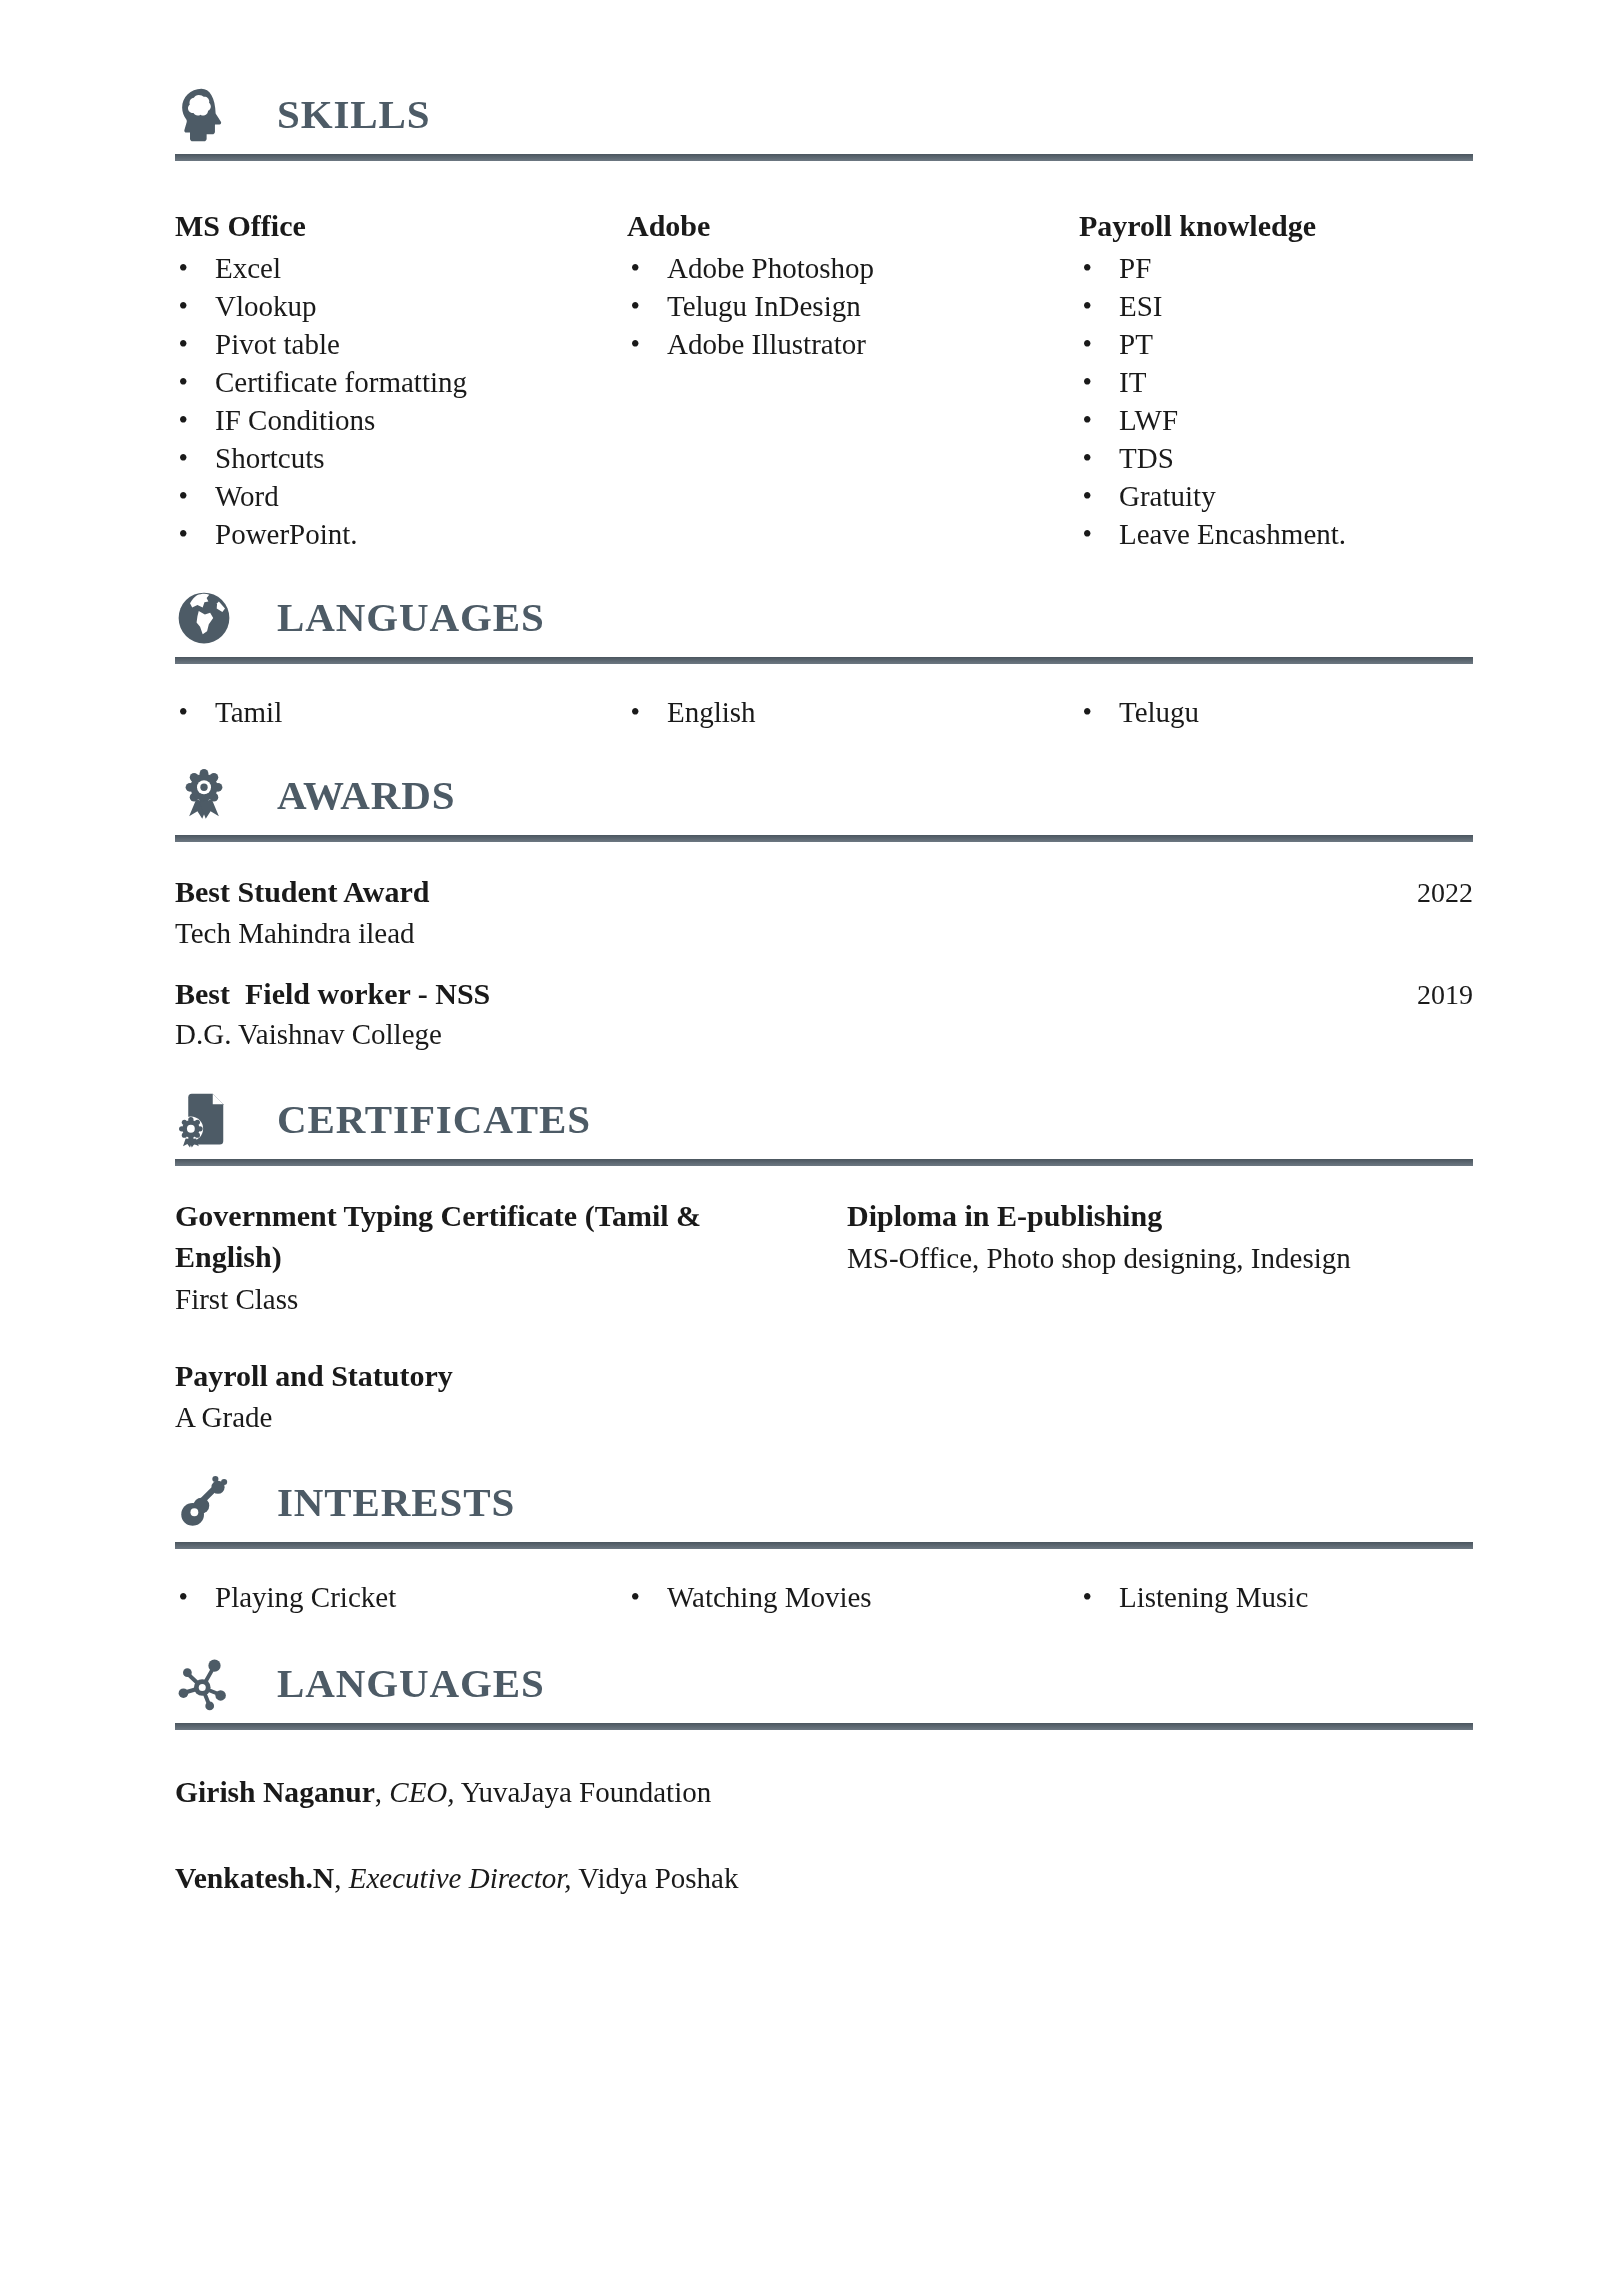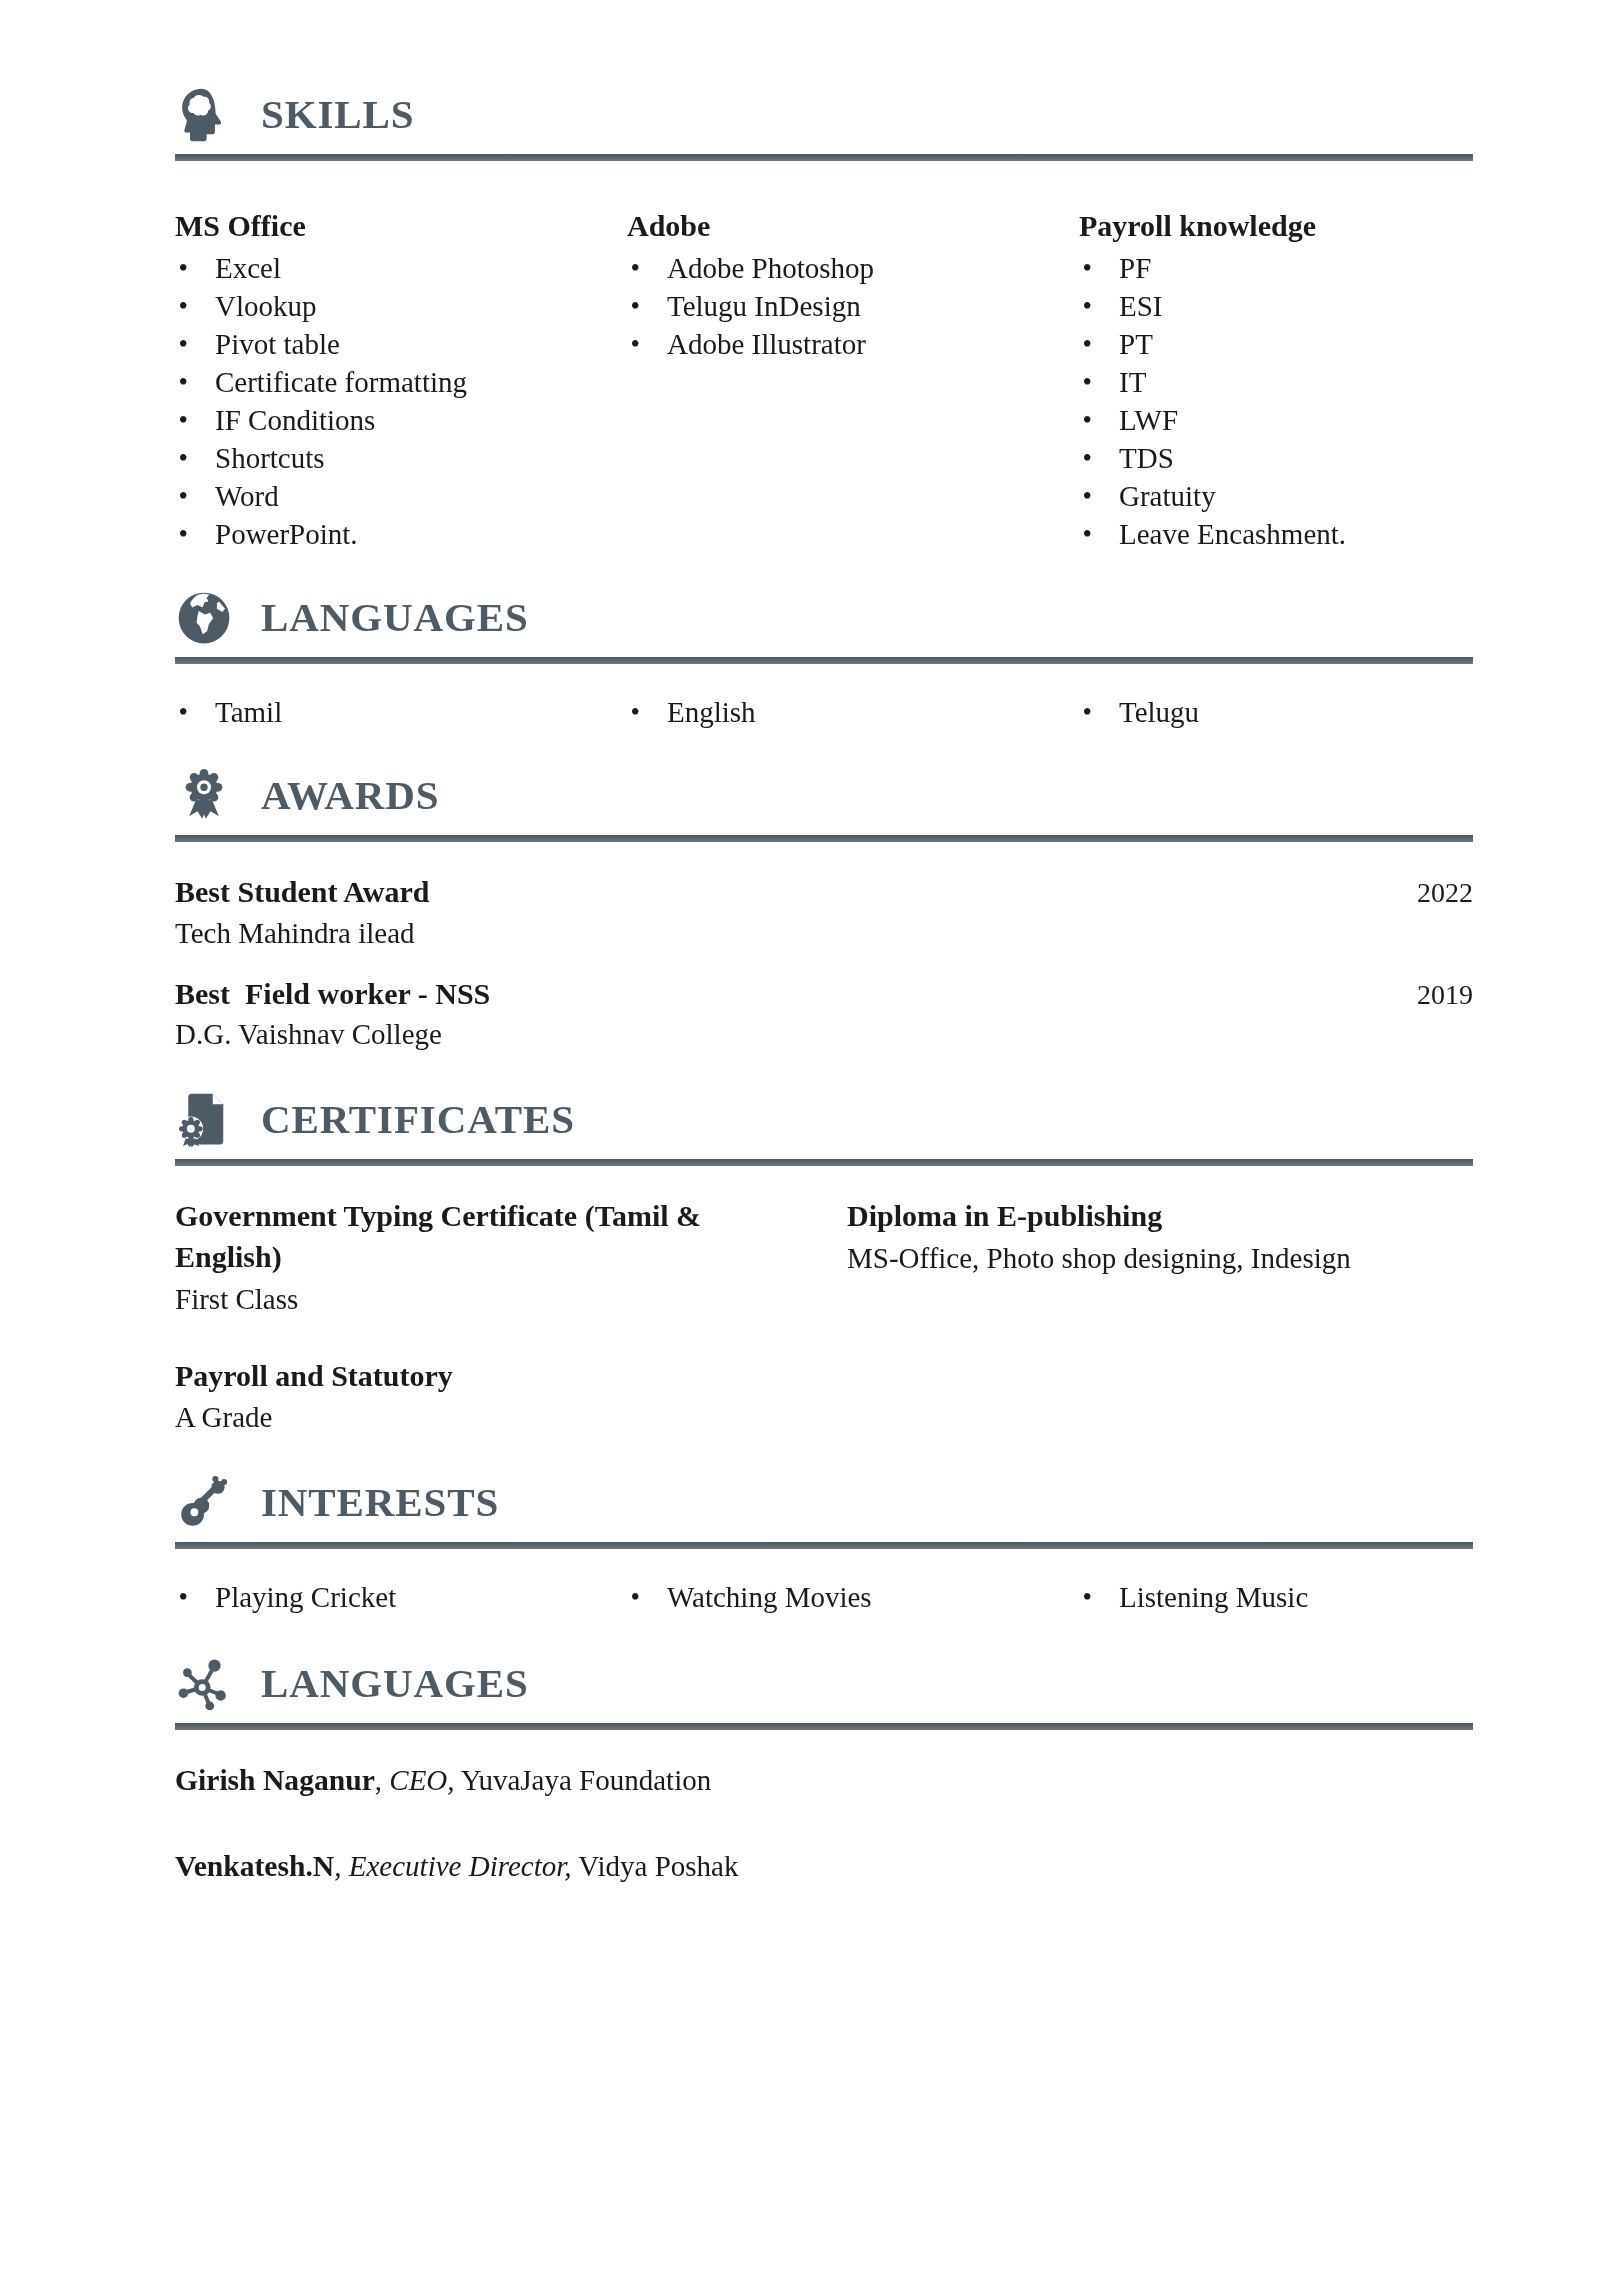--- a/index.html
+++ b/index.html
@@ -16,21 +16,21 @@
     font-family:"Liberation Serif","DejaVu Serif",serif;
     color:var(--text);
   }
   .page{
     width:1620px;height:2293px;
     padding:86px 147px 0 175px;
     background:var(--background);
     overflow:hidden;
   }
   
-  .section-header{display:flex;align-items:center;gap:29px;}
+  .section-header{display:flex;align-items:center;gap:45px;}
   .section-icon{width:57px;height:57px;flex:none;display:flex;align-items:center;justify-content:center;}
   .section-icon svg{width:56px;height:56px;display:block;}
   .section-title{
     margin:0;font-size:41px;font-weight:700;color:var(--accent);
     letter-spacing:0.9px;line-height:1;
   }
   .rule{
     height:7.2px;margin-top:10.7px;
     background:linear-gradient(180deg,var(--rule-dark),var(--rule-light));
   }
@@ -60,21 +60,21 @@
   .entry-year{font-size:28px;font-weight:400;color:var(--text);}
   .entry-detail{font-size:29px;line-height:36px;margin-top:3.6px;color:var(--text);}
   
   .cert-grid{
     display:grid;grid-template-columns:672px 1fr;
     margin-top:29px;row-gap:38px;
   }
   .cert-entry{padding-right:36px;}
   .cert-title{font-size:30px;font-weight:700;line-height:41px;}
   
-  .references-entries{margin-top:32px;display:flex;flex-direction:column;gap:50px;}
+  .references-entries{margin-top:44px;display:flex;flex-direction:column;gap:50px;}
   .reference-entry{font-size:29px;line-height:36px;}
   .ref-name{font-weight:700;font-size:29.6px;}
   .ref-role{font-style:italic;}
 </style>
 </head>
 <body>
 
 <div class="page">
 
   <section class="sec-skills">

